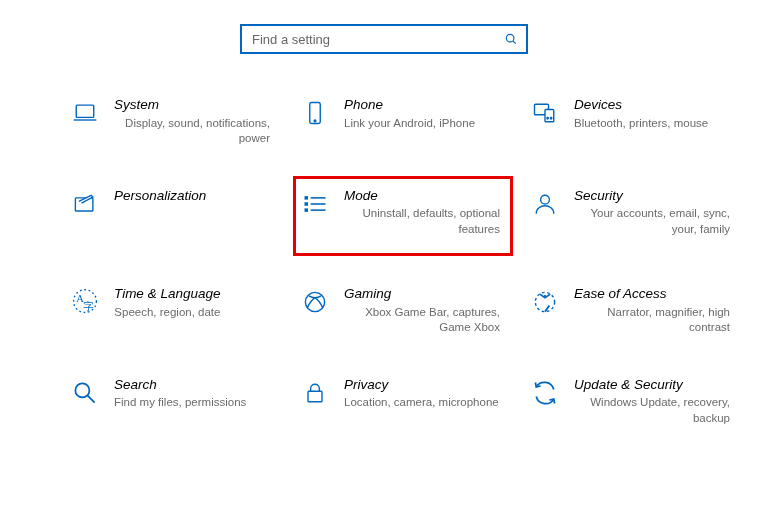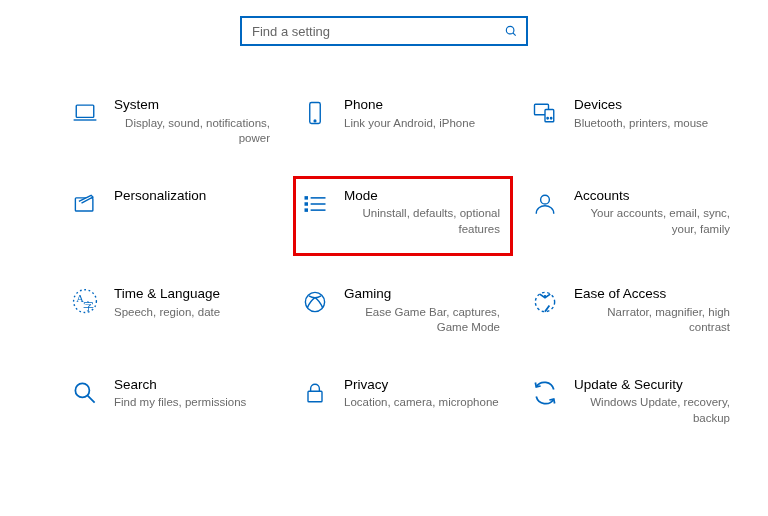--- a/index.html
+++ b/index.html
@@ -8,21 +8,21 @@
     width: 768px; height: 516px;
     background: #ffffff;
     font-family: "Segoe UI", Arial, sans-serif;
     color: #000;
     overflow: hidden;
   }
   .search-wrap {
     width: 100%;
     display: flex;
     justify-content: center;
-    padding-top: 16px;
+    padding-top: 24px;
   }
   .search-box {
     width: 288px;
     height: 30px;
     border: 2px solid #0067c0;
     display: flex;
     align-items: center;
     padding: 0 8px;
     position: relative;
   }
@@ -71,20 +71,21 @@
     align-items: center;
     justify-content: center;
     margin-top: 2px;
   }
   .icon svg { width: 28px; height: 28px; }
   .txt { min-width: 0; }
   .title {
     font-size: 13.5px;
     color: #000;
     line-height: 1.3;
+    font-style: italic;
   }
   .desc {
     font-size: 11.5px;
     color: #6a6a6a;
     line-height: 1.35;
     margin-top: 2px;
     text-align: right;
   }
 </style>
 </head>
@@ -176,21 +177,21 @@
   </div>
 
   <div class="card">
     <span class="icon">
       <svg viewBox="0 0 32 32" fill="none" stroke="currentColor" stroke-width="1.6">
         <circle cx="16" cy="11" r="5"></circle>
           <path d="M6 27c0-6 5-9 10-9s10 3 10 9"></path>
       </svg>
     </span>
     <div class="txt">
-      <div class="title">Accounts</div>
+      <div class="title">Security</div>
       <div class="desc">Your accounts, email, sync, your, family</div>
     </div>
   </div>
 
   <div class="card">
     <span class="icon">
       <svg viewBox="0 0 32 32" fill="none" stroke="currentColor" stroke-width="1.6">
         <text x="6" y="16" font-size="12" fill="currentColor" stroke="none" font-family="Segoe UI">A</text>
         <text x="14" y="25" font-size="12" fill="currentColor" stroke="none" font-family="Segoe UI">字</text>
         <circle cx="16" cy="15" r="13" stroke-dasharray="2 3"></circle>
@@ -204,21 +205,21 @@
 
   <div class="card">
     <span class="icon">
       <svg viewBox="0 0 32 32" fill="none" stroke="currentColor" stroke-width="1.6">
         <circle cx="16" cy="16" r="11"></circle>
         <path d="M9 9c5 3 9 3 14 0M7 23c3-7 6-10 9-12M25 23c-3-7-6-10-9-12"></path>
       </svg>
     </span>
     <div class="txt">
       <div class="title">Gaming</div>
-      <div class="desc">Ease Game Bar, captures, Game Mode</div>
+      <div class="desc">Xbox Game Bar, captures, Game Xbox</div>
     </div>
   </div>
 
   <div class="card">
     <span class="icon">
       <svg viewBox="0 0 32 32" fill="none" stroke="currentColor" stroke-width="1.6">
         <circle cx="16" cy="16" r="11" stroke-dasharray="3 3"></circle>
         <path d="M16 8l0 3M16 27l5-7" stroke-width="2"></path>
         <polyline points="10,7 16,11 22,7" stroke-width="2"></polyline>
       </svg>

